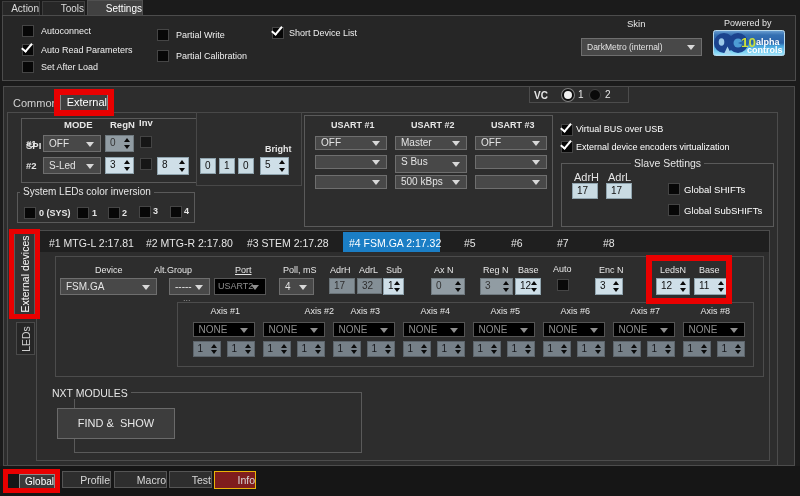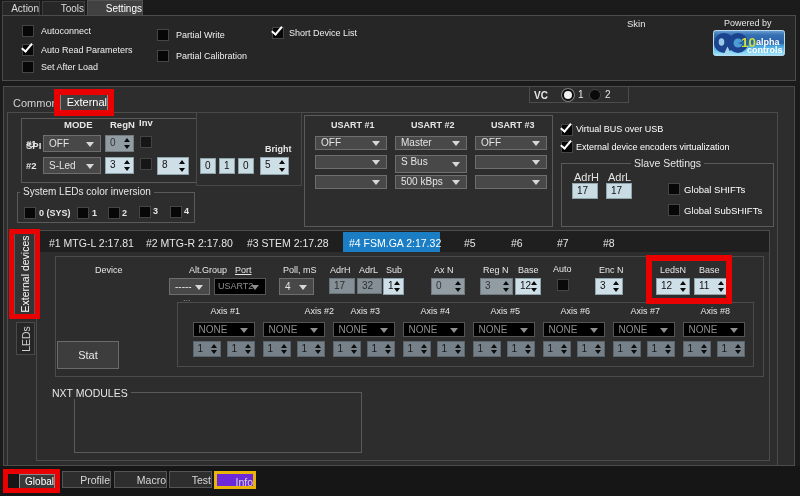--- a/index.html
+++ b/index.html
@@ -61,20 +61,21 @@
 <div class="cb" style="left:157px;top:29px;"></div>
 <div class="lbl" style="left:176px;top:30px;font-size:9px;color:#efefef;">Partial Write</div>
 <div class="cb" style="left:157px;top:50px;"></div>
 <div class="lbl" style="left:176px;top:51px;font-size:9px;color:#efefef;">Partial Calibration</div>
 
 <div class="cb" style="left:272px;top:27px;"></div>
     <div class="ck" style="left:274px;top:24px;"></div>
 <div class="lbl" style="left:289px;top:28px;font-size:9px;color:#efefef;">Short Device List</div>
 
 <div class="lbl" style="left:627px;top:18px;font-size:9.5px;">Skin</div>
+<div class="dd" style="left:581px;top:38px;width:121px;height:18px;line-height:16px;font-size:8.5px;">DarkMetro (internal)</div>
 <div class="lbl" style="left:724px;top:18px;font-size:9px;">Powered by</div>
 
 <div class="ab" id="logo" style="left:713px;top:30px;width:72px;height:26px;">
 <svg width="72" height="26">
 <defs>
 <linearGradient id="lg" x1="0" y1="0" x2="0" y2="1">
 <stop offset="0" stop-color="#6ea2d4"></stop>
             <stop offset="0.18" stop-color="#3570b2"></stop>
 <stop offset="0.5" stop-color="#2a62a8"></stop>
             <stop offset="0.62" stop-color="#47a4dc"></stop>
@@ -192,21 +193,22 @@
 <div class="lbl" style="left:247px;top:237px;font-size:10.5px;">#3 STEM 2:17.28</div>
 <div class="ab" style="left:343px;top:232px;width:97px;height:20px;background:#1b7ec5;"></div>
 <div class="lbl" style="left:349px;top:237px;font-size:10.5px;color:#fff;">#4 FSM.GA 2:17.32</div>
 <div class="lbl" style="left:464px;top:237px;font-size:10.5px;">#5</div>
 <div class="lbl" style="left:511px;top:237px;font-size:10.5px;">#6</div>
 <div class="lbl" style="left:557px;top:237px;font-size:10.5px;">#7</div>
 <div class="lbl" style="left:603px;top:237px;font-size:10.5px;">#8</div>
 
 <div class="panel" style="left:55px;top:256px;width:709px;height:121px;background:#2d2d2d;"></div>
 <div class="lbl" style="left:95px;top:265px;font-size:9px;">Device</div>
-<div class="lbl" style="left:189px;top:265px;font-size:9px;">Alt.Group</div>
+<div class="dd" style="left:60px;top:278px;width:97px;height:17px;">FSM.GA</div>
+<div class="lbl" style="left:154px;top:265px;font-size:9px;">Alt.Group</div>
 <div class="dd" style="left:169px;top:278px;width:41px;height:17px;">-----</div>
 <div class="lbl" style="left:235px;top:265px;font-size:9px;text-decoration:underline;">Port</div>
 <div class="dd dis" style="left:214px;top:278px;width:52px;height:17px;padding-left:3px;font-size:9px;">USART2</div>
 <div class="lbl" style="left:283px;top:265px;font-size:9px;">Poll, mS</div>
 <div class="dd" style="left:279px;top:278px;width:35px;height:17px;">4</div>
 <div class="lbl" style="left:330px;top:265px;font-size:9px;">AdrH</div>
 <div class="fld dis" style="left:329px;top:278px;width:26px;">17</div>
 <div class="lbl" style="left:359px;top:265px;font-size:9px;">AdrL</div>
 <div class="fld dis" style="left:357px;top:278px;width:25px;">32</div>
 <div class="lbl" style="left:386px;top:265px;font-size:9px;">Sub</div>
@@ -255,28 +257,28 @@
 <div class="spin gr" style="left:576.5px;top:341px;width:28px;">1<i class="ua"></i><i class="da"></i></div>
 <div class="lbl" style="left:630.5px;top:306px;font-size:9px;">Axis #7</div>
 <div class="dd dis" style="left:612.5px;top:322px;width:62px;height:15px;line-height:13px;">NONE</div>
 <div class="spin gr" style="left:612.5px;top:341px;width:28px;">1<i class="ua"></i><i class="da"></i></div>
 <div class="spin gr" style="left:646.5px;top:341px;width:28px;">1<i class="ua"></i><i class="da"></i></div>
 <div class="lbl" style="left:700.5px;top:306px;font-size:9px;">Axis #8</div>
 <div class="dd dis" style="left:682.5px;top:322px;width:62px;height:15px;line-height:13px;">NONE</div>
 <div class="spin gr" style="left:682.5px;top:341px;width:28px;">1<i class="ua"></i><i class="da"></i></div>
 <div class="spin gr" style="left:716.5px;top:341px;width:28px;">1<i class="ua"></i><i class="da"></i></div>
 
-<div class="btn" style="left:57px;top:341px;width:62px;height:28px;font-size:11px;line-height:26px;">Stat</div>
 
 <div class="group" style="left:74px;top:392px;width:288px;height:61px;"></div>
 <div class="gtitle" style="left:49px;top:387px;font-size:10.5px;background:#2d2d2d;">NXT MODULES</div>
+<div class="btn" style="left:57px;top:408px;width:118px;height:31px;font-size:11px;line-height:29px;">FIND &amp;&nbsp; SHOW</div>
 
 <div class="ab" style="left:0px;top:466px;width:800px;height:30px;background:#161616;"></div>
 <div class="tab" style="left:19px;top:474px;width:36px;height:15px;background:#3a3a3a;border:1px solid #888;font-size:10px;line-height:14px;color:#fff;">Global</div>
 <div class="tab" style="left:62px;top:471px;width:49px;height:17px;background:#2e2e2e;border:1px solid #555;font-size:10.5px;line-height:16px;color:#d8d8d8;">Profile</div>
 <div class="tab" style="left:114px;top:471px;width:53px;height:17px;background:#2e2e2e;border:1px solid #555;font-size:10.5px;line-height:16px;color:#d8d8d8;">Macro</div>
 <div class="tab" style="left:169px;top:471px;width:43px;height:17px;background:#2e2e2e;border:1px solid #555;font-size:10.5px;line-height:16px;color:#d8d8d8;">Test</div>
-<div class="tab" style="left:214px;top:471px;width:42px;height:18px;background:#6d28d9;border:3px solid #eab308;font-size:10.5px;line-height:16px;color:#d8d8d8;">Info</div>
+<div class="tab" style="left:214px;top:471px;width:42px;height:18px;background:#7f1d1d;border:1px solid #eab308;font-size:10.5px;line-height:16px;color:#d8d8d8;">Info</div>
 
 <div class="red" style="left:54px;top:89px;width:60px;height:27px;"></div>
 <div class="red" style="left:9px;top:229px;width:31px;height:90px;border-width:5px;"></div>
 <div class="red" style="left:646px;top:255px;width:86px;height:49px;"></div>
 <div class="red" style="left:3px;top:469px;width:57px;height:24px;border-width:5px;"></div>
 </div>
 </body></html>

